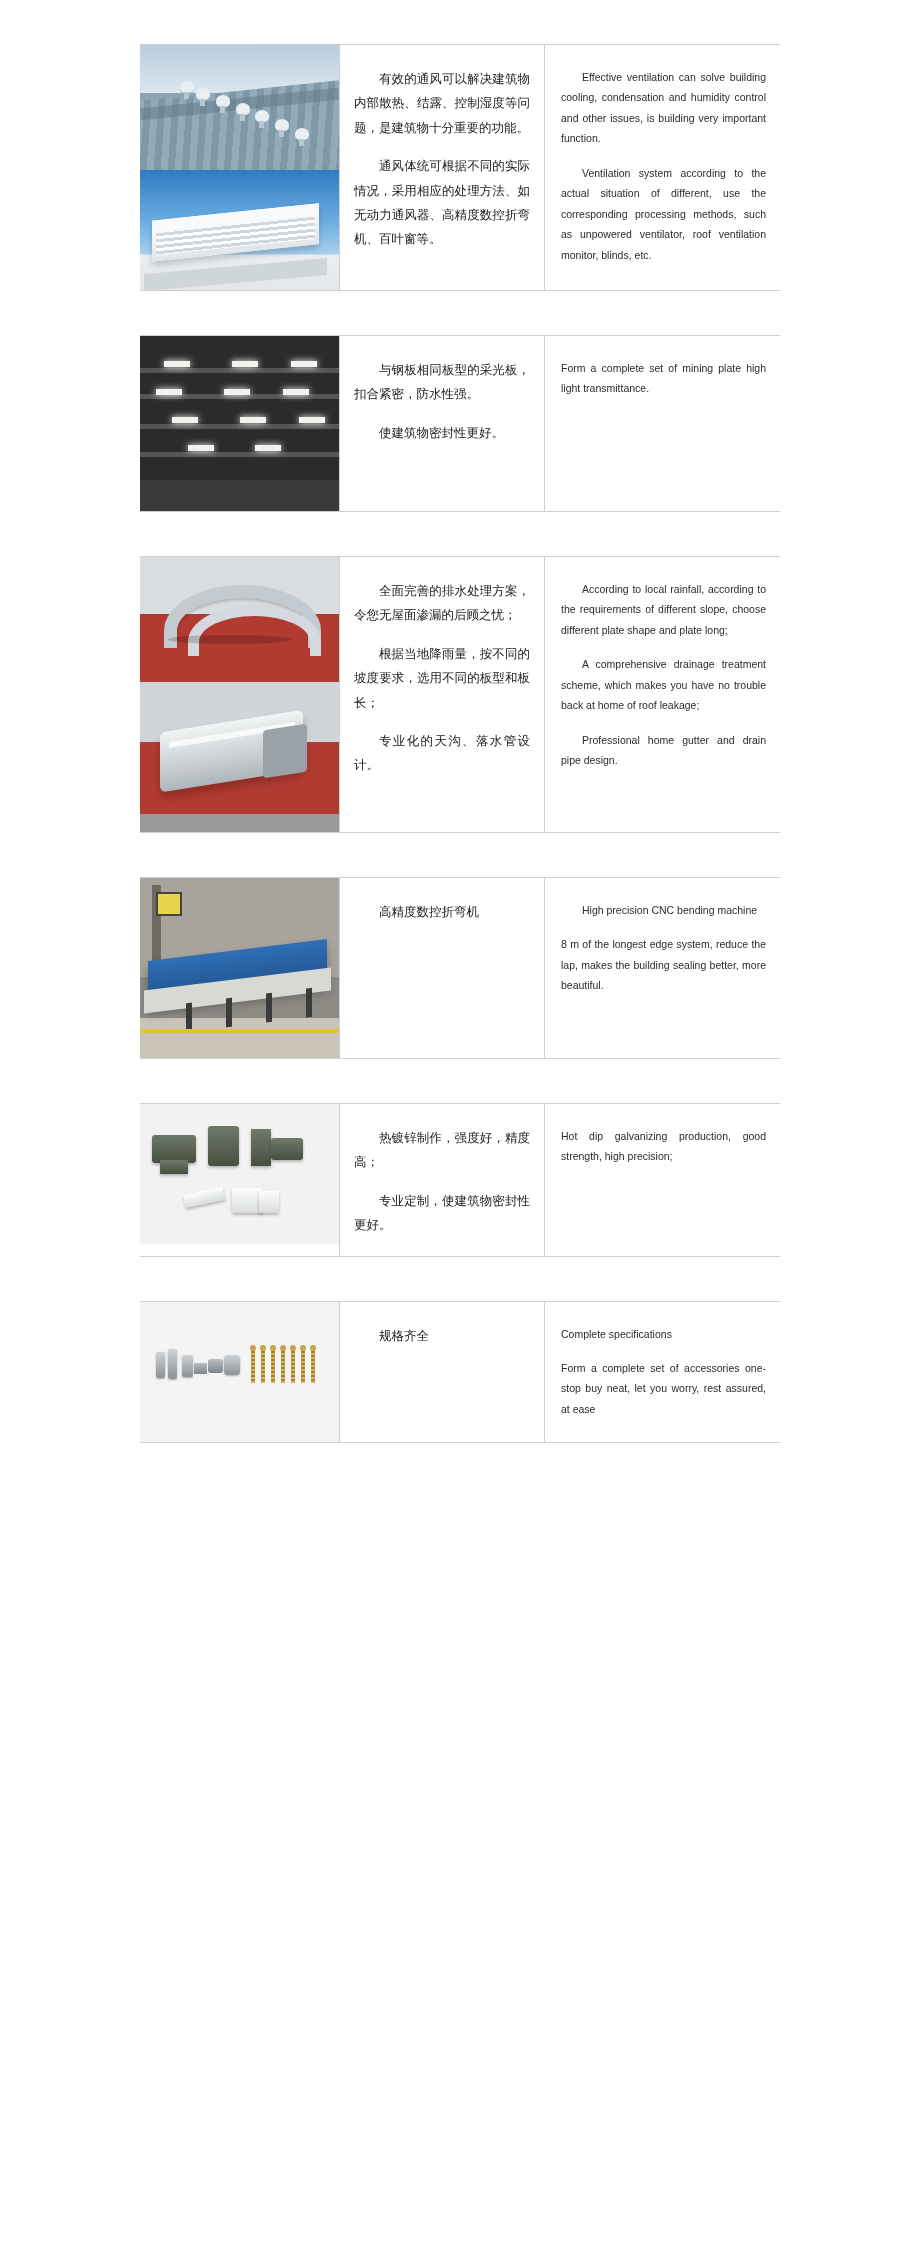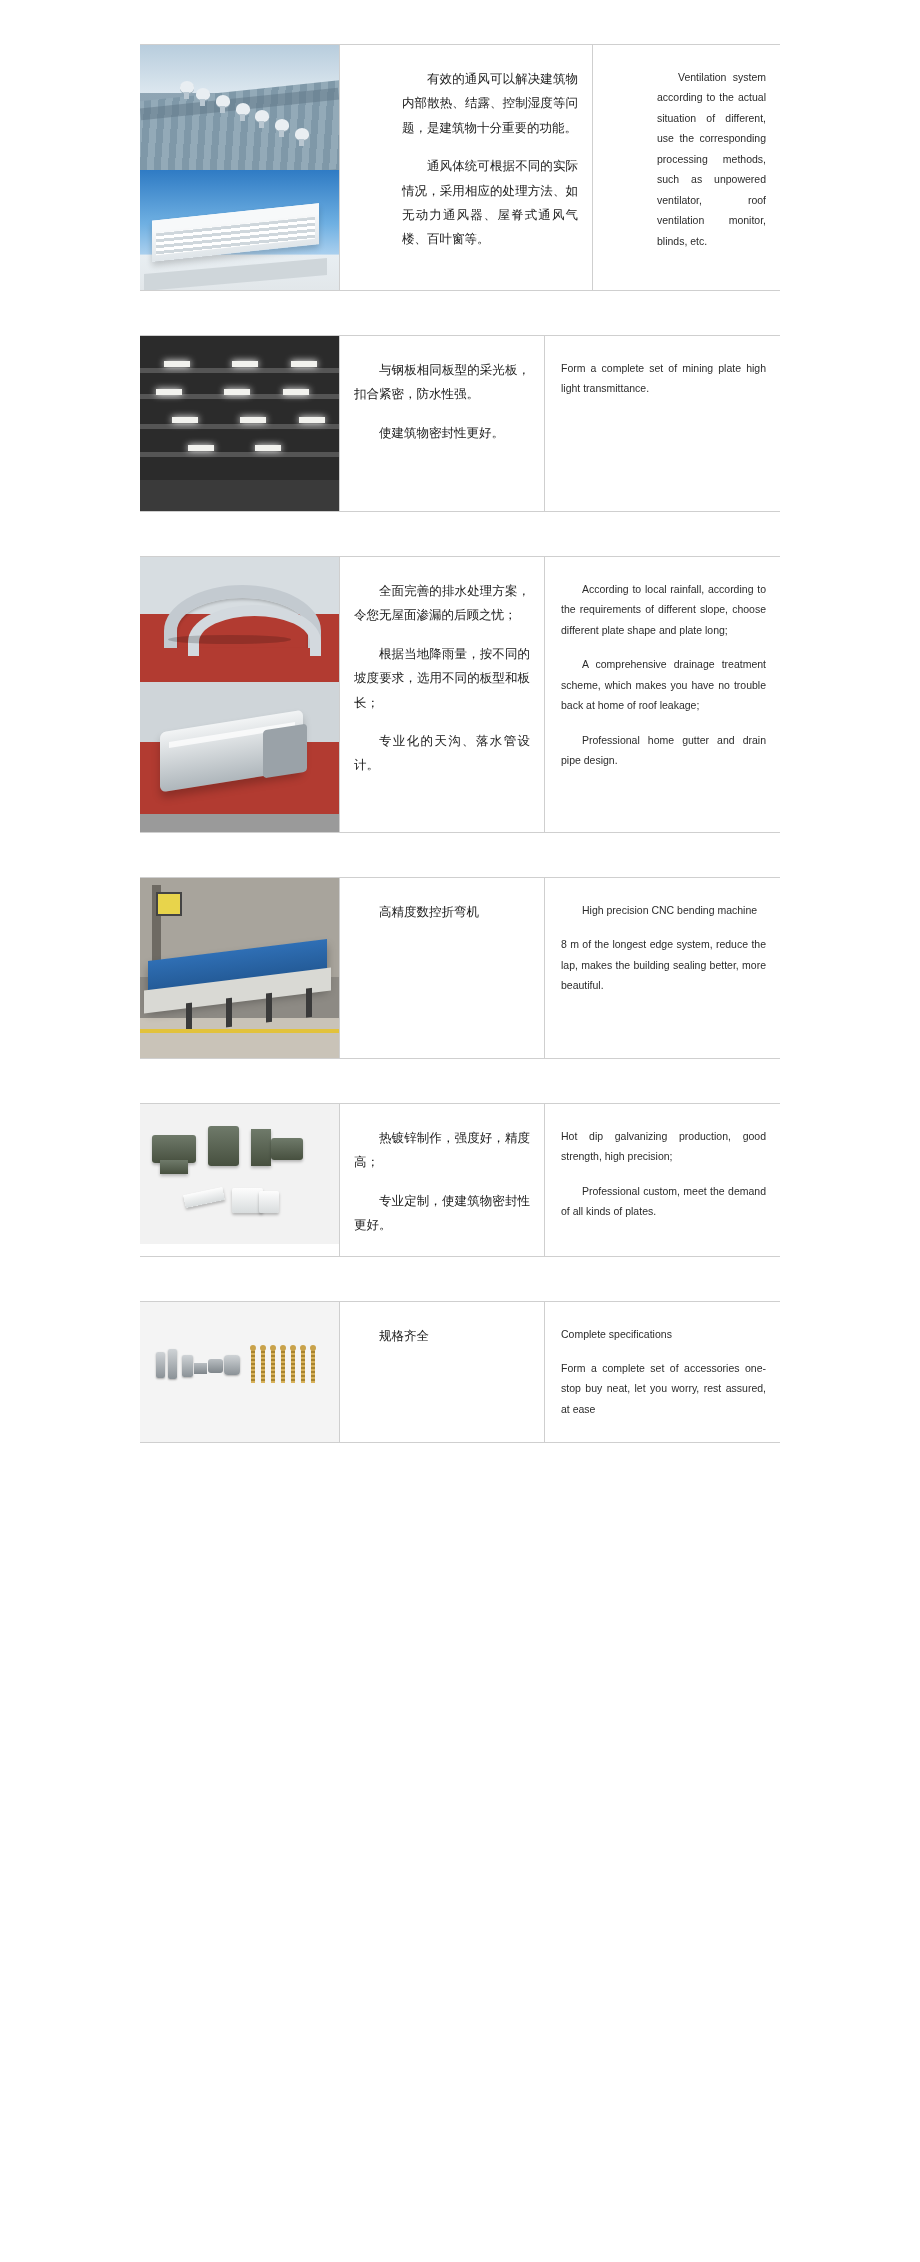--- a/index.html
+++ b/index.html
@@ -17,21 +17,21 @@
   }
   .block{
     width:640px;
     margin:0 auto;
     display:flex;
     box-sizing:border-box;
     border-top:1px solid #cfcfcf;
     border-bottom:1px solid #cfcfcf;
     background:#fff;
   }
-  .block.first{border-top:1px solid #cfcfcf;gap:48px;}
+  .block.first{border-top:1px solid #cfcfcf;}
   .spacer{height:44px;width:640px;margin:0 auto;background:#fff;}
 
   .col-img{
     width:200px;
     flex:0 0 200px;
     box-sizing:border-box;
     border-right:1px solid #cfcfcf;
     display:flex;
     flex-direction:column;
     overflow:hidden;
@@ -162,23 +162,24 @@
         <div class="vent" style="left:20%;top:29%"></div>
       </div>
       <div class="pic h120 p-vent">
         <div class="body"></div>
           <div class="slats"></div>
           <div class="base"></div>
       </div>
     </div>
     <div class="col-cn">
       <p class="cn-p">有效的通风可以解决建筑物内部散热、结露、控制湿度等问题，是建筑物十分重要的功能。</p>
-      <p class="cn-p">通风体统可根据不同的实际情况，采用相应的处理方法、如无动力通风器、屋脊式通风气楼、百叶窗等。</p>
-    </div>
-    <div class="col-en">
+      <p class="cn-p">通风体统可根据不同的实际情况，采用相应的处理方法、如无动力通风器、高精度数控折弯机、百叶窗等。</p>
+    </div>
+    <div class="col-en">
+      <p class="en-p">Effective ventilation can solve building cooling, condensation and humidity control and other issues, is building very important function.</p>
       <p class="en-p">Ventilation system according to the actual situation of different, use the corresponding processing methods, such as unpowered ventilator, roof ventilation monitor, blinds, etc.</p>
     </div>
   </div>
 
   <div class="spacer"></div>
 
   <div class="block">
     <div class="col-img">
       <div class="pic h175 p-ceiling">
         <div class="beam" style="top:18%"></div>
@@ -270,21 +271,20 @@
         <div class="part white" style="left:46%;top:60%;width:16%;height:18%;border-radius:2px"></div>
         <div class="part white" style="left:60%;top:62%;width:10%;height:16%;border-radius:2px"></div>
       </div>
     </div>
     <div class="col-cn">
       <p class="cn-p">热镀锌制作，强度好，精度高；</p>
       <p class="cn-p">专业定制，使建筑物密封性更好。</p>
     </div>
     <div class="col-en">
       <p class="en-p noindent">Hot dip galvanizing production, good strength, high precision;</p>
-      <p class="en-p">Professional custom, meet the demand of all kinds of plates.</p>
     </div>
   </div>
 
   <div class="spacer"></div>
 
   <div class="block">
     <div class="col-img">
       <div class="pic h140 p-screw">
         <div class="bolt" style="left:8%;top:36%;width:9px;height:26px"></div>
         <div class="bolt" style="left:14%;top:34%;width:9px;height:30px"></div>

